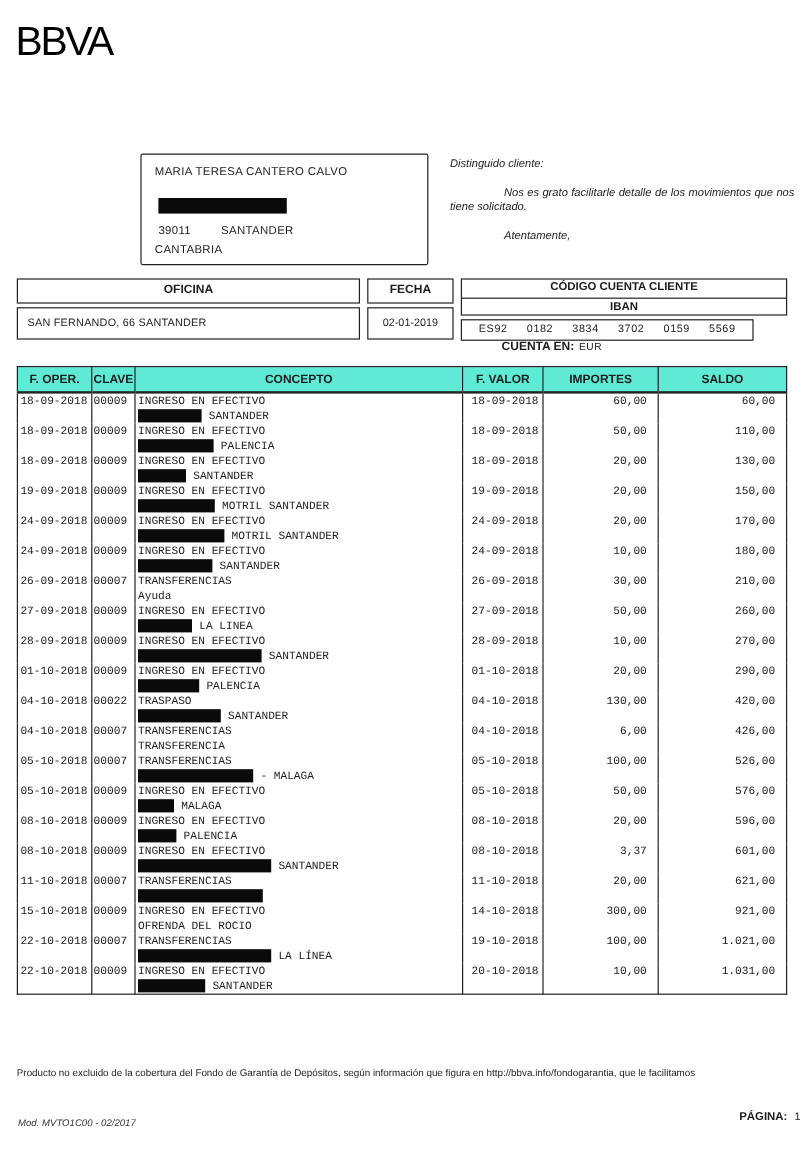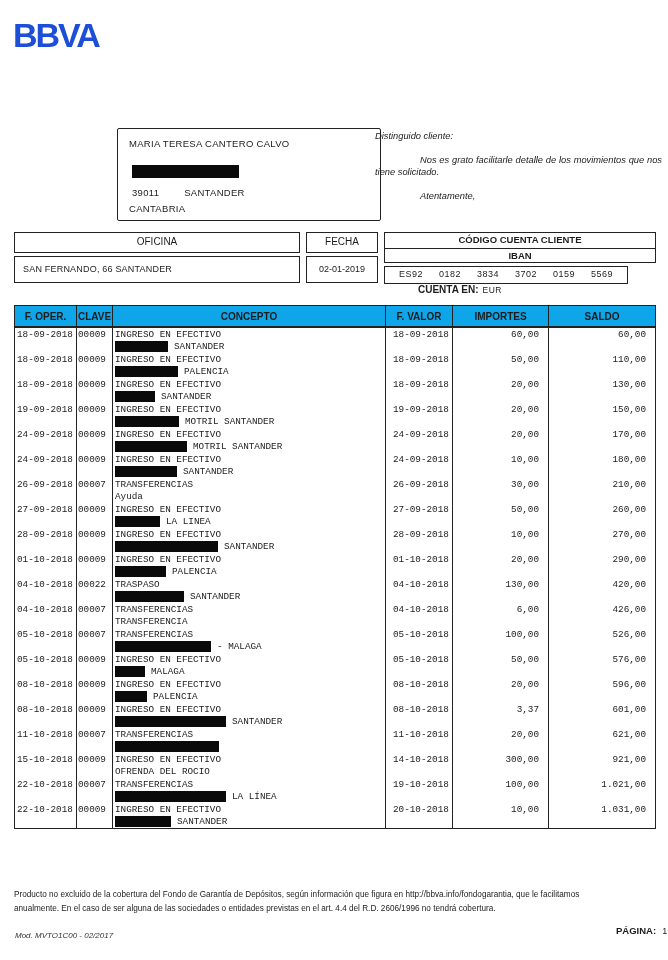--- a/index.html
+++ b/index.html
@@ -1,22 +1,22 @@
 <!DOCTYPE html>
 <html><head>
 <meta charset="utf-8">
 <style>
   html,body{margin:0;padding:0;background:#ffffff;}
   .page{position:relative;width:668px;height:960px;background:#ffffff;overflow:hidden;
         font-family:"Liberation Sans",sans-serif;color:#1c1c1c;}
   
-  .logo{position:absolute;left:13px;top:16px;font-size:34px;font-weight:bold;
-        letter-spacing:-2px;color:#1d4ed8;font-family:"Liberation Sans",sans-serif;}
-  
-  .addr-box{position:absolute;left:117px;top:128px;width:264px;height:93px;
+  .logo{position:absolute;left:13px;top:16px;font-size:34px;font-weight:normal;
+        letter-spacing:-2px;color:#000000;font-family:"Liberation Sans",sans-serif;}
+  
+  .addr-box{position:absolute;left:117px;top:128px;width:240px;height:93px;
             border:1.5px solid #222;border-radius:2px;padding:9px 0 0 11px;box-sizing:border-box;
             font-size:9.5px;letter-spacing:.3px;}
   .addr-name{margin-bottom:0;}
   .addr-redact{width:107px;height:13px;background:#0a0a0a;margin-top:16px;margin-left:3px;}
   .addr-line3{margin-top:9px;}
   .addr-zip{margin-left:3px;}
   .addr-city{margin-left:22px;}
   .addr-prov{margin-top:5px;}
   
   .letter{position:absolute;left:375px;top:130px;width:287px;font-size:9.3px;
@@ -25,33 +25,33 @@
   .letter .body{text-indent:45px;text-align:justify;margin:0 0 11px 0;}
   .letter .closing{margin-left:45px;}
   
   .hdr-box{position:absolute;border:1.5px solid #222;box-sizing:border-box;background:#fff;}
   .office-label{left:14px;top:232px;width:286px;height:21px;}
   .office-value{left:14px;top:256px;width:286px;height:27px;}
   .fecha-label{left:306px;top:232px;width:72px;height:21px;}
   .fecha-value{left:306px;top:256px;width:72px;height:27px;}
   .codigo-label{left:384px;top:232px;width:272px;height:31px;}
   .codigo-value{left:384px;top:266px;width:244px;height:18px;}
-  .box-title{font-weight:normal;font-size:10px;text-align:center;line-height:18px;}
+  .box-title{font-weight:bold;font-size:10px;text-align:center;line-height:18px;}
   .codigo-label .row1{border-bottom:1px solid #222;height:15px;line-height:14px;font-weight:bold;font-size:9.5px;text-align:center;}
   .codigo-label .row2{height:14px;line-height:13px;font-weight:bold;font-size:9.5px;text-align:center;}
   .office-value .val{font-size:9px;line-height:24px;padding-left:8px;letter-spacing:.2px;}
   .fecha-value .val{font-size:9px;line-height:24px;text-align:center;}
   .iban-groups{display:flex;justify-content:space-between;padding:0 14px;font-size:9px;line-height:15px;letter-spacing:.5px;}
   .cuenta-en{position:absolute;left:418px;top:284px;font-size:10px;}
   .cuenta-en b{font-weight:bold;}
   .cuenta-en .cur{font-size:8.5px;margin-left:4px;letter-spacing:.4px;}
   
   .mov-table{position:absolute;left:14px;top:305px;width:641px;border-collapse:collapse;table-layout:fixed;}
   .mov-table th{border:1px solid #222;border-top:1.5px solid #222;border-bottom:2px solid #222;
-                font-size:10px;font-weight:bold;text-align:center;height:20px;padding:0;background:#0ea5e9;}
+                font-size:10px;font-weight:bold;text-align:center;height:20px;padding:0;background:#5eead4;}
   .mov-table th:first-child{border-left:1.5px solid #222;}
   .mov-table th:last-child{border-right:1.5px solid #222;}
   .mov-table td{border-left:1px solid #222;border-right:1px solid #222;border-top:0;border-bottom:0;
                 vertical-align:top;font-family:"Liberation Mono","DejaVu Sans Mono",monospace;
                 font-size:9.3px;line-height:11.6px;padding:1px 0 0 0;height:24px;overflow:hidden;}
   .mov-table tr td:first-child{border-left:1.5px solid #222;}
   .mov-table tr td:last-child{border-right:1.5px solid #222;}
   .mov-table tr:last-child td{border-bottom:1.5px solid #222;}
   td.c-foper{padding-left:2px;}
   td.c-clave{padding-left:1px;}
@@ -380,21 +380,20 @@
       </td>
       <td class="c-fvalor">20-10-2018</td>
       <td class="c-importe">10,00</td>
       <td class="c-saldo">1.031,00</td>
     </tr>
   </tbody>
   </table>
 
   <div class="foot-note">
     <div>Producto no excluido de la cobertura del Fondo de Garantía de Depósitos, según información que figura en  http://bbva.info/fondogarantia, que le facilitamos</div>
-    <div>anualmente. En el caso de ser alguna de las sociedades o entidades previstas en el art. 4.4 del R.D. 2606/1996 no tendrá cobertura.</div>
   </div>
 
   <div class="form-code">Mod. MVTO1C00 - 02/2017</div>
 
   <div class="page-num">
     <b>PÁGINA:</b><span class="num">1</span>
   </div>
 
 </div>
 

